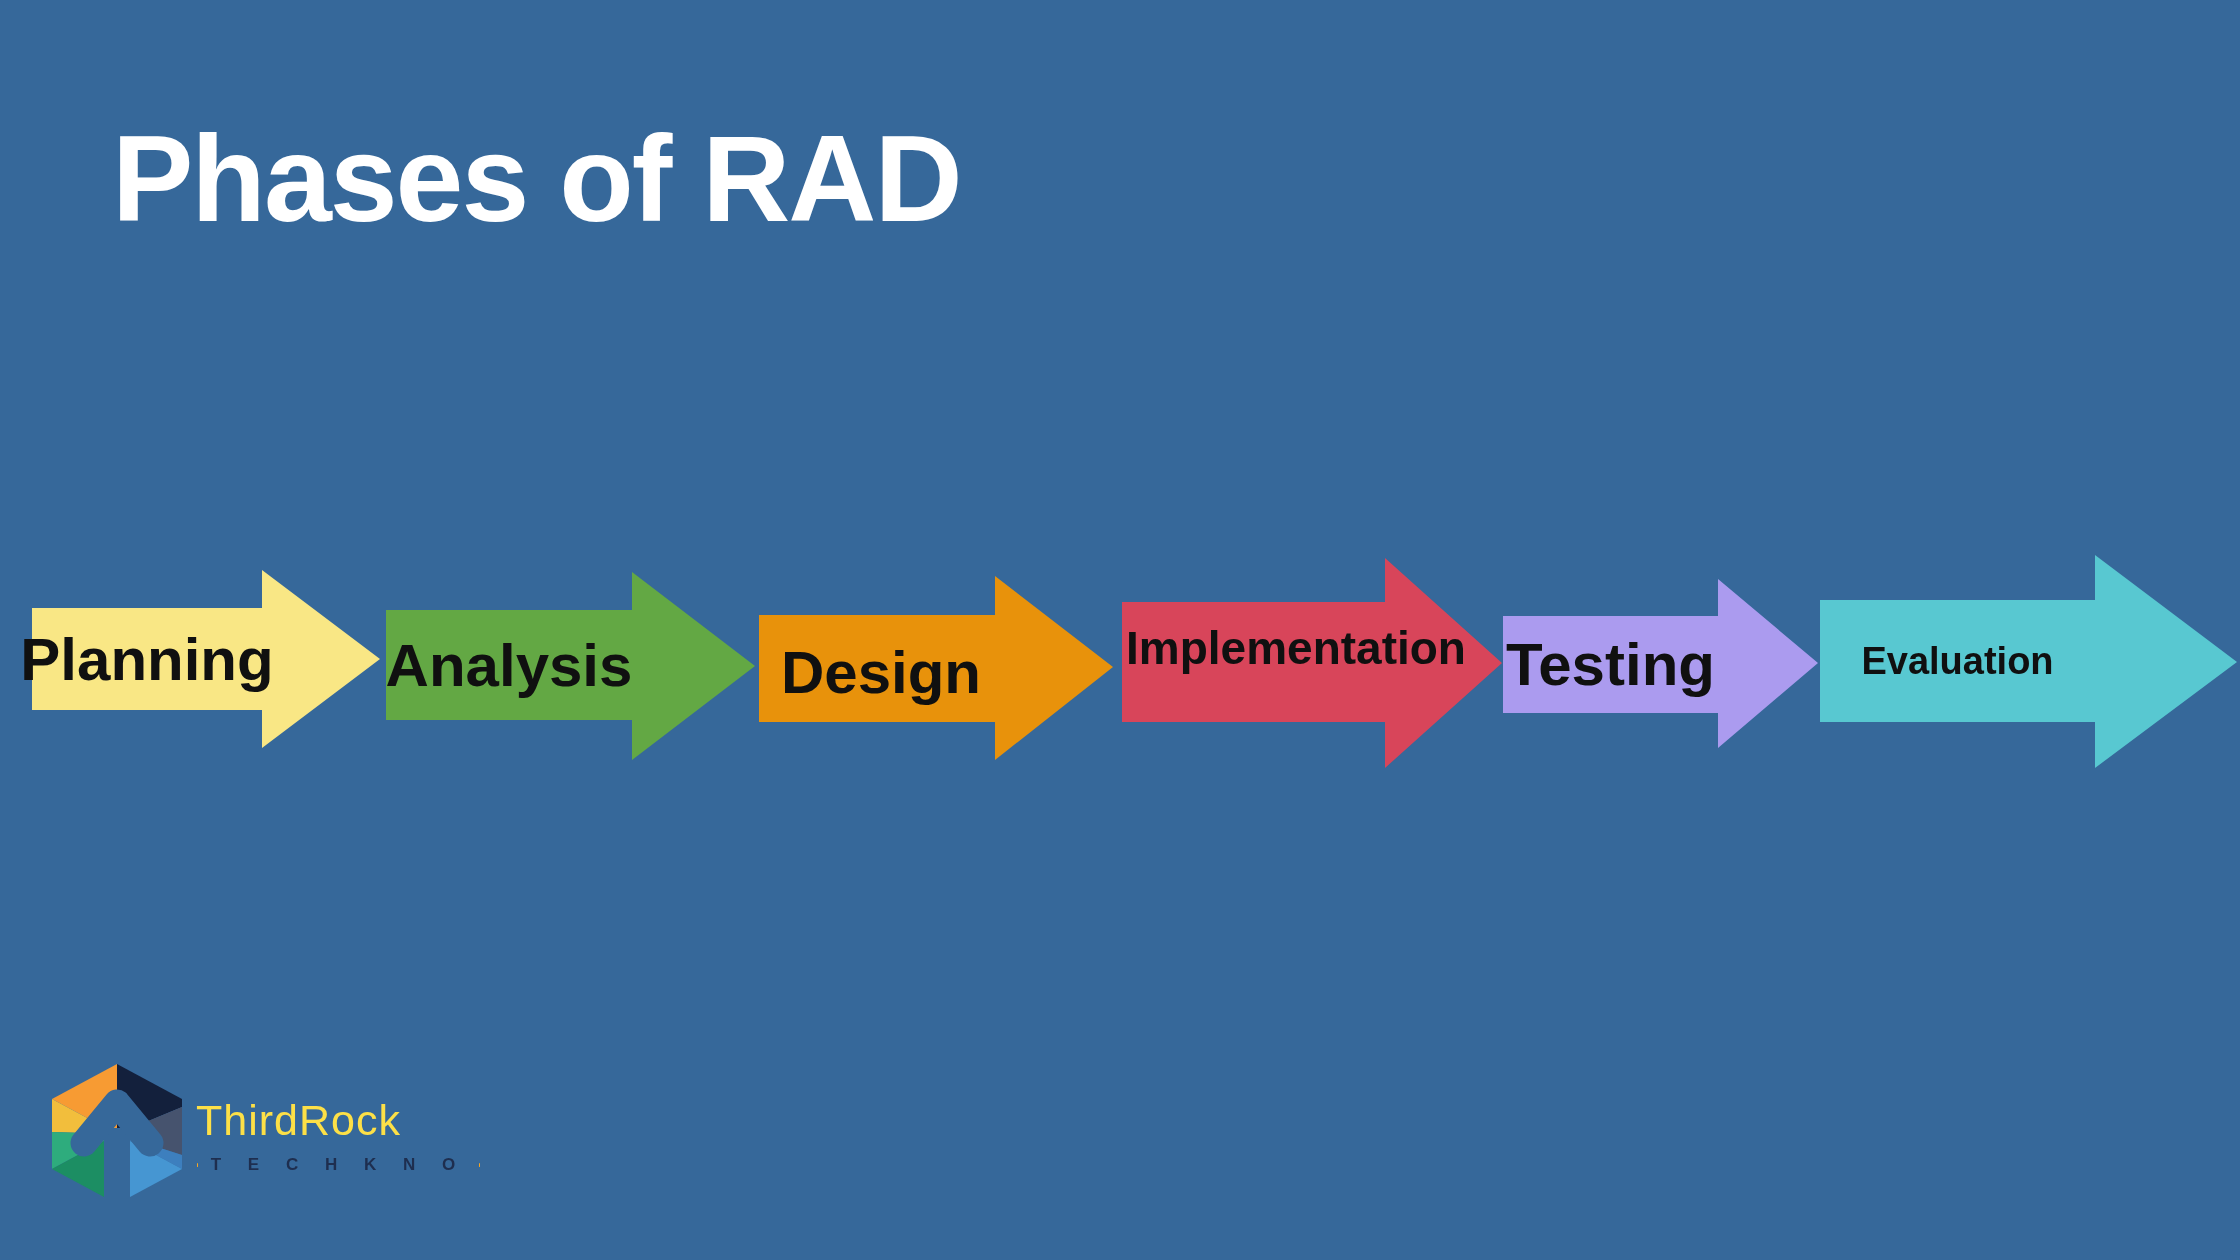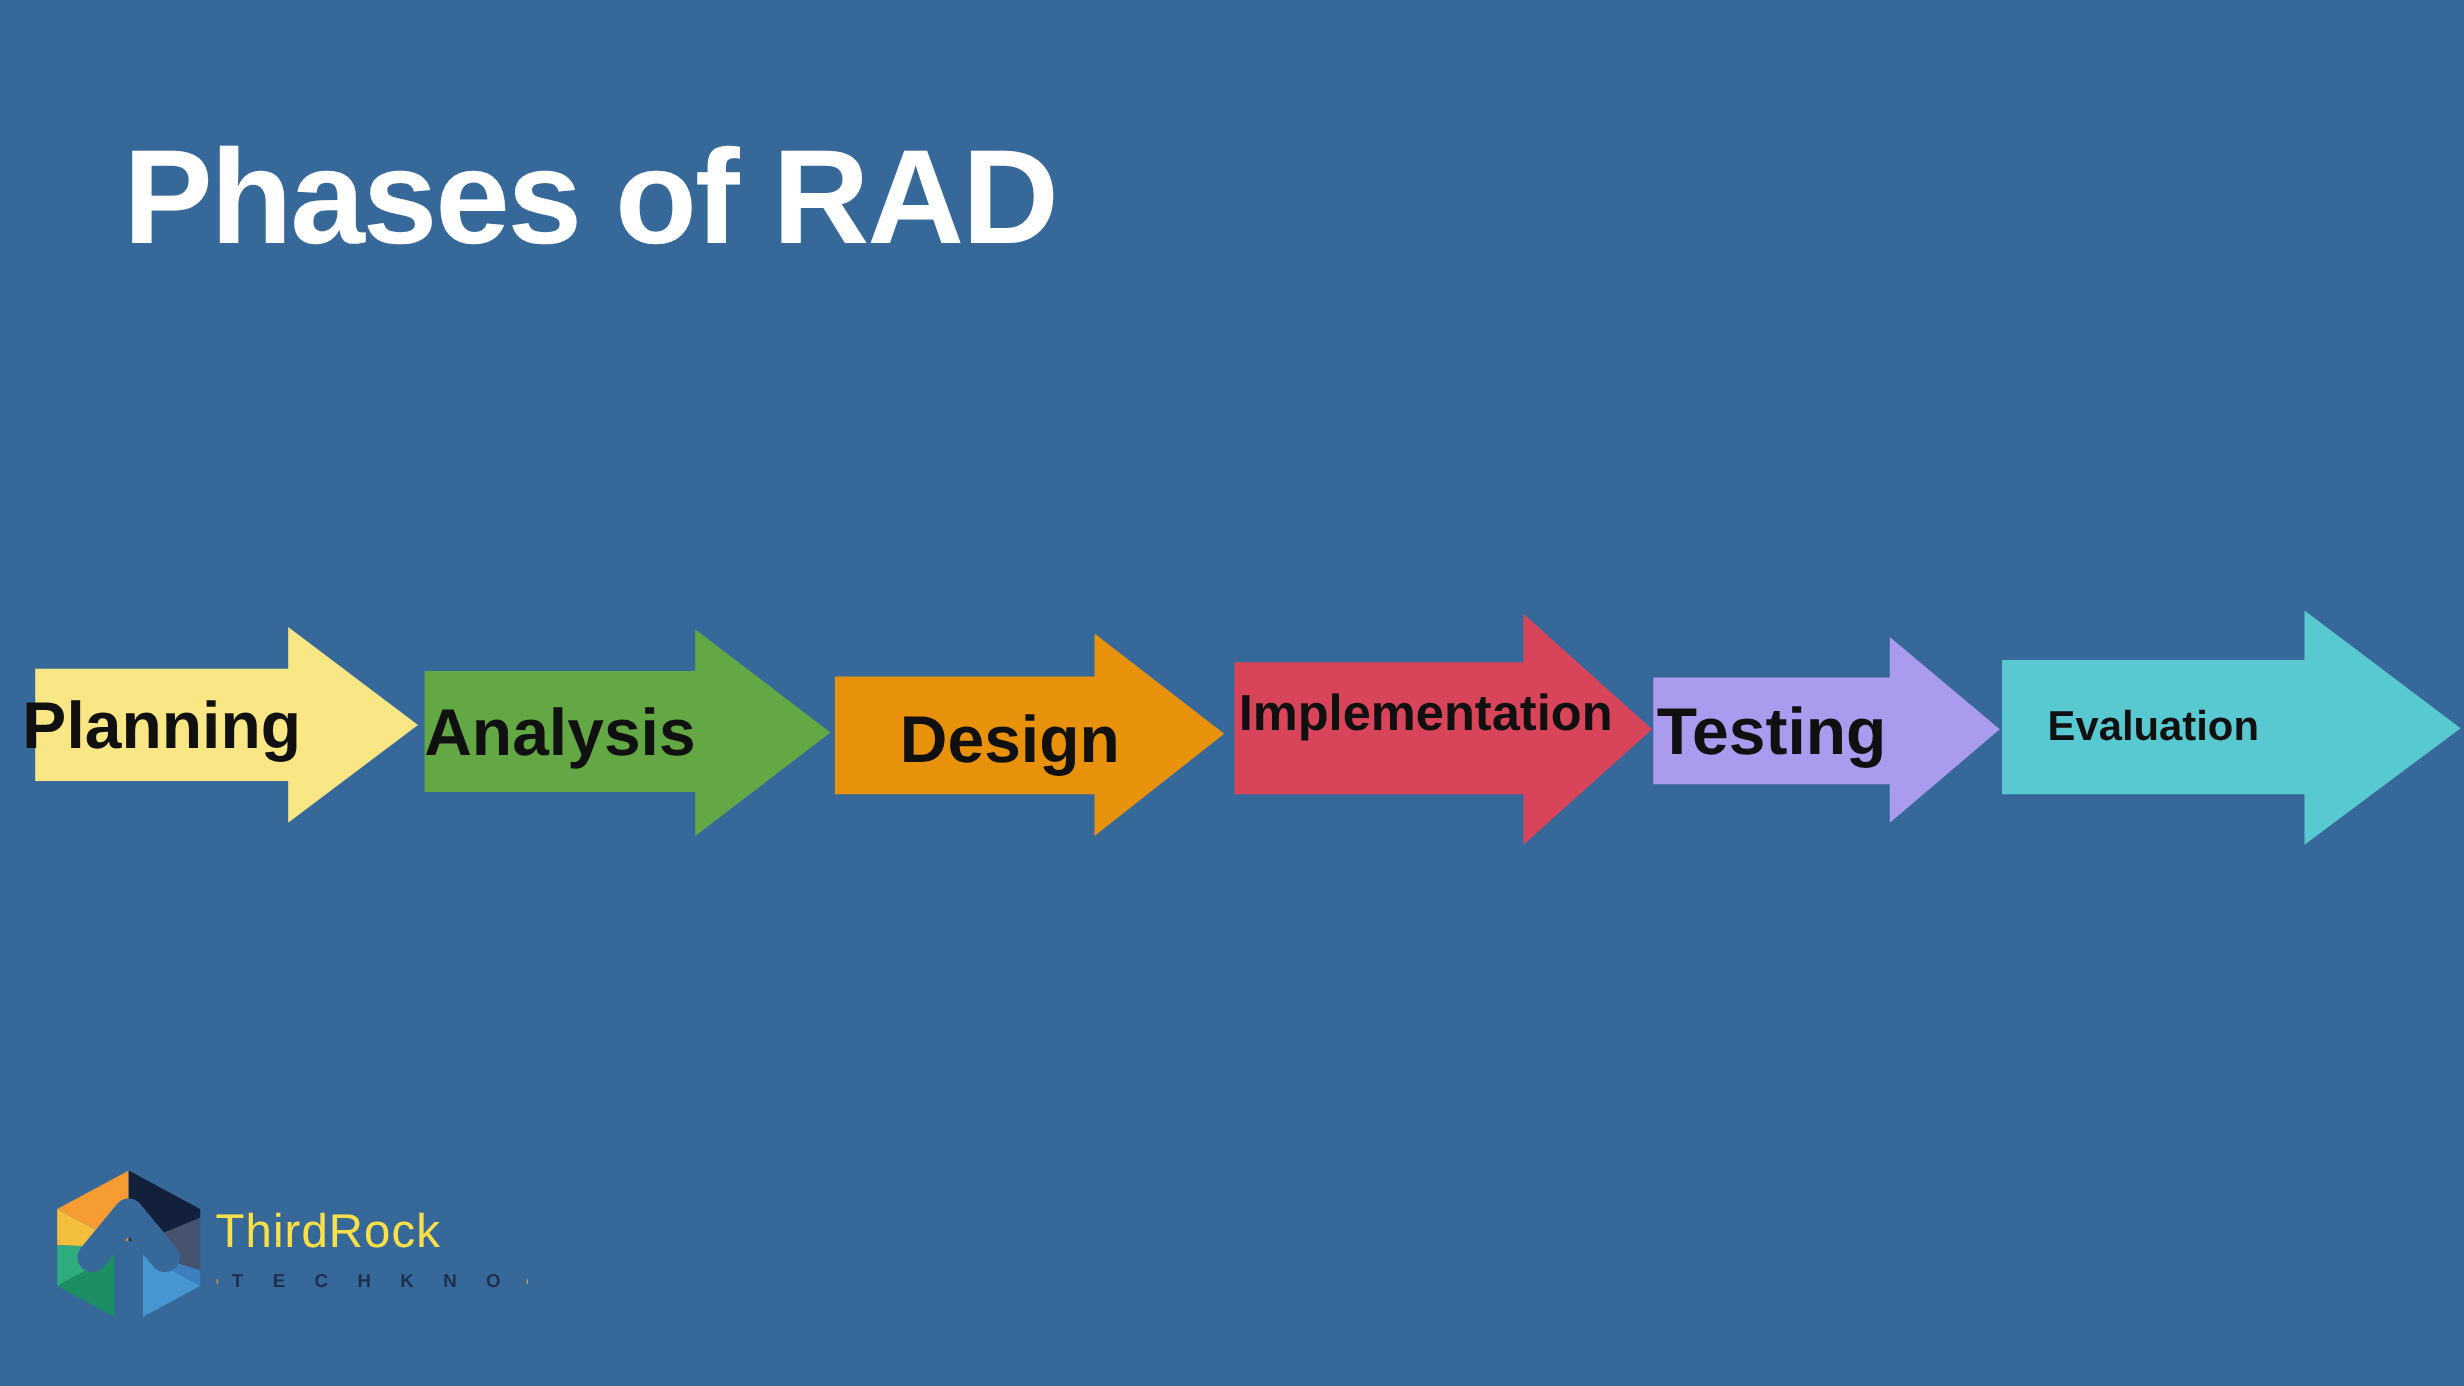--- a/index.html
+++ b/index.html
@@ -27,21 +27,21 @@
     display:flex;align-items:center;justify-content:center;
     text-align:center;
     color:#101010;
     font-weight:700;
     font-size:60px;
     line-height:1.15;
     white-space:nowrap;
   }
   .lbl-planning{left:32px;top:608px;width:230px;height:102px;}
   .lbl-analysis{left:386px;top:610px;width:246px;height:110px;}
-  .lbl-design{left:759px;top:615px;width:236px;height:115px;padding-left:41px;}
+  .lbl-design{left:722px;top:615px;width:236px;height:115px;padding-left:41px;}
   .lbl-implementation{left:1122px;top:602px;width:348px;height:92px;font-size:46px;}
   .lbl-testing{left:1503px;top:616px;width:215px;height:97px;}
   .lbl-eval{left:1820px;top:600px;width:275px;height:122px;font-size:38px;line-height:1.5;flex-direction:column;}
   .logo{
     position:absolute;left:0;top:0;
   }
   #logo-name{
     position:absolute;
     left:196px;top:1096px;
     font-size:43px;

